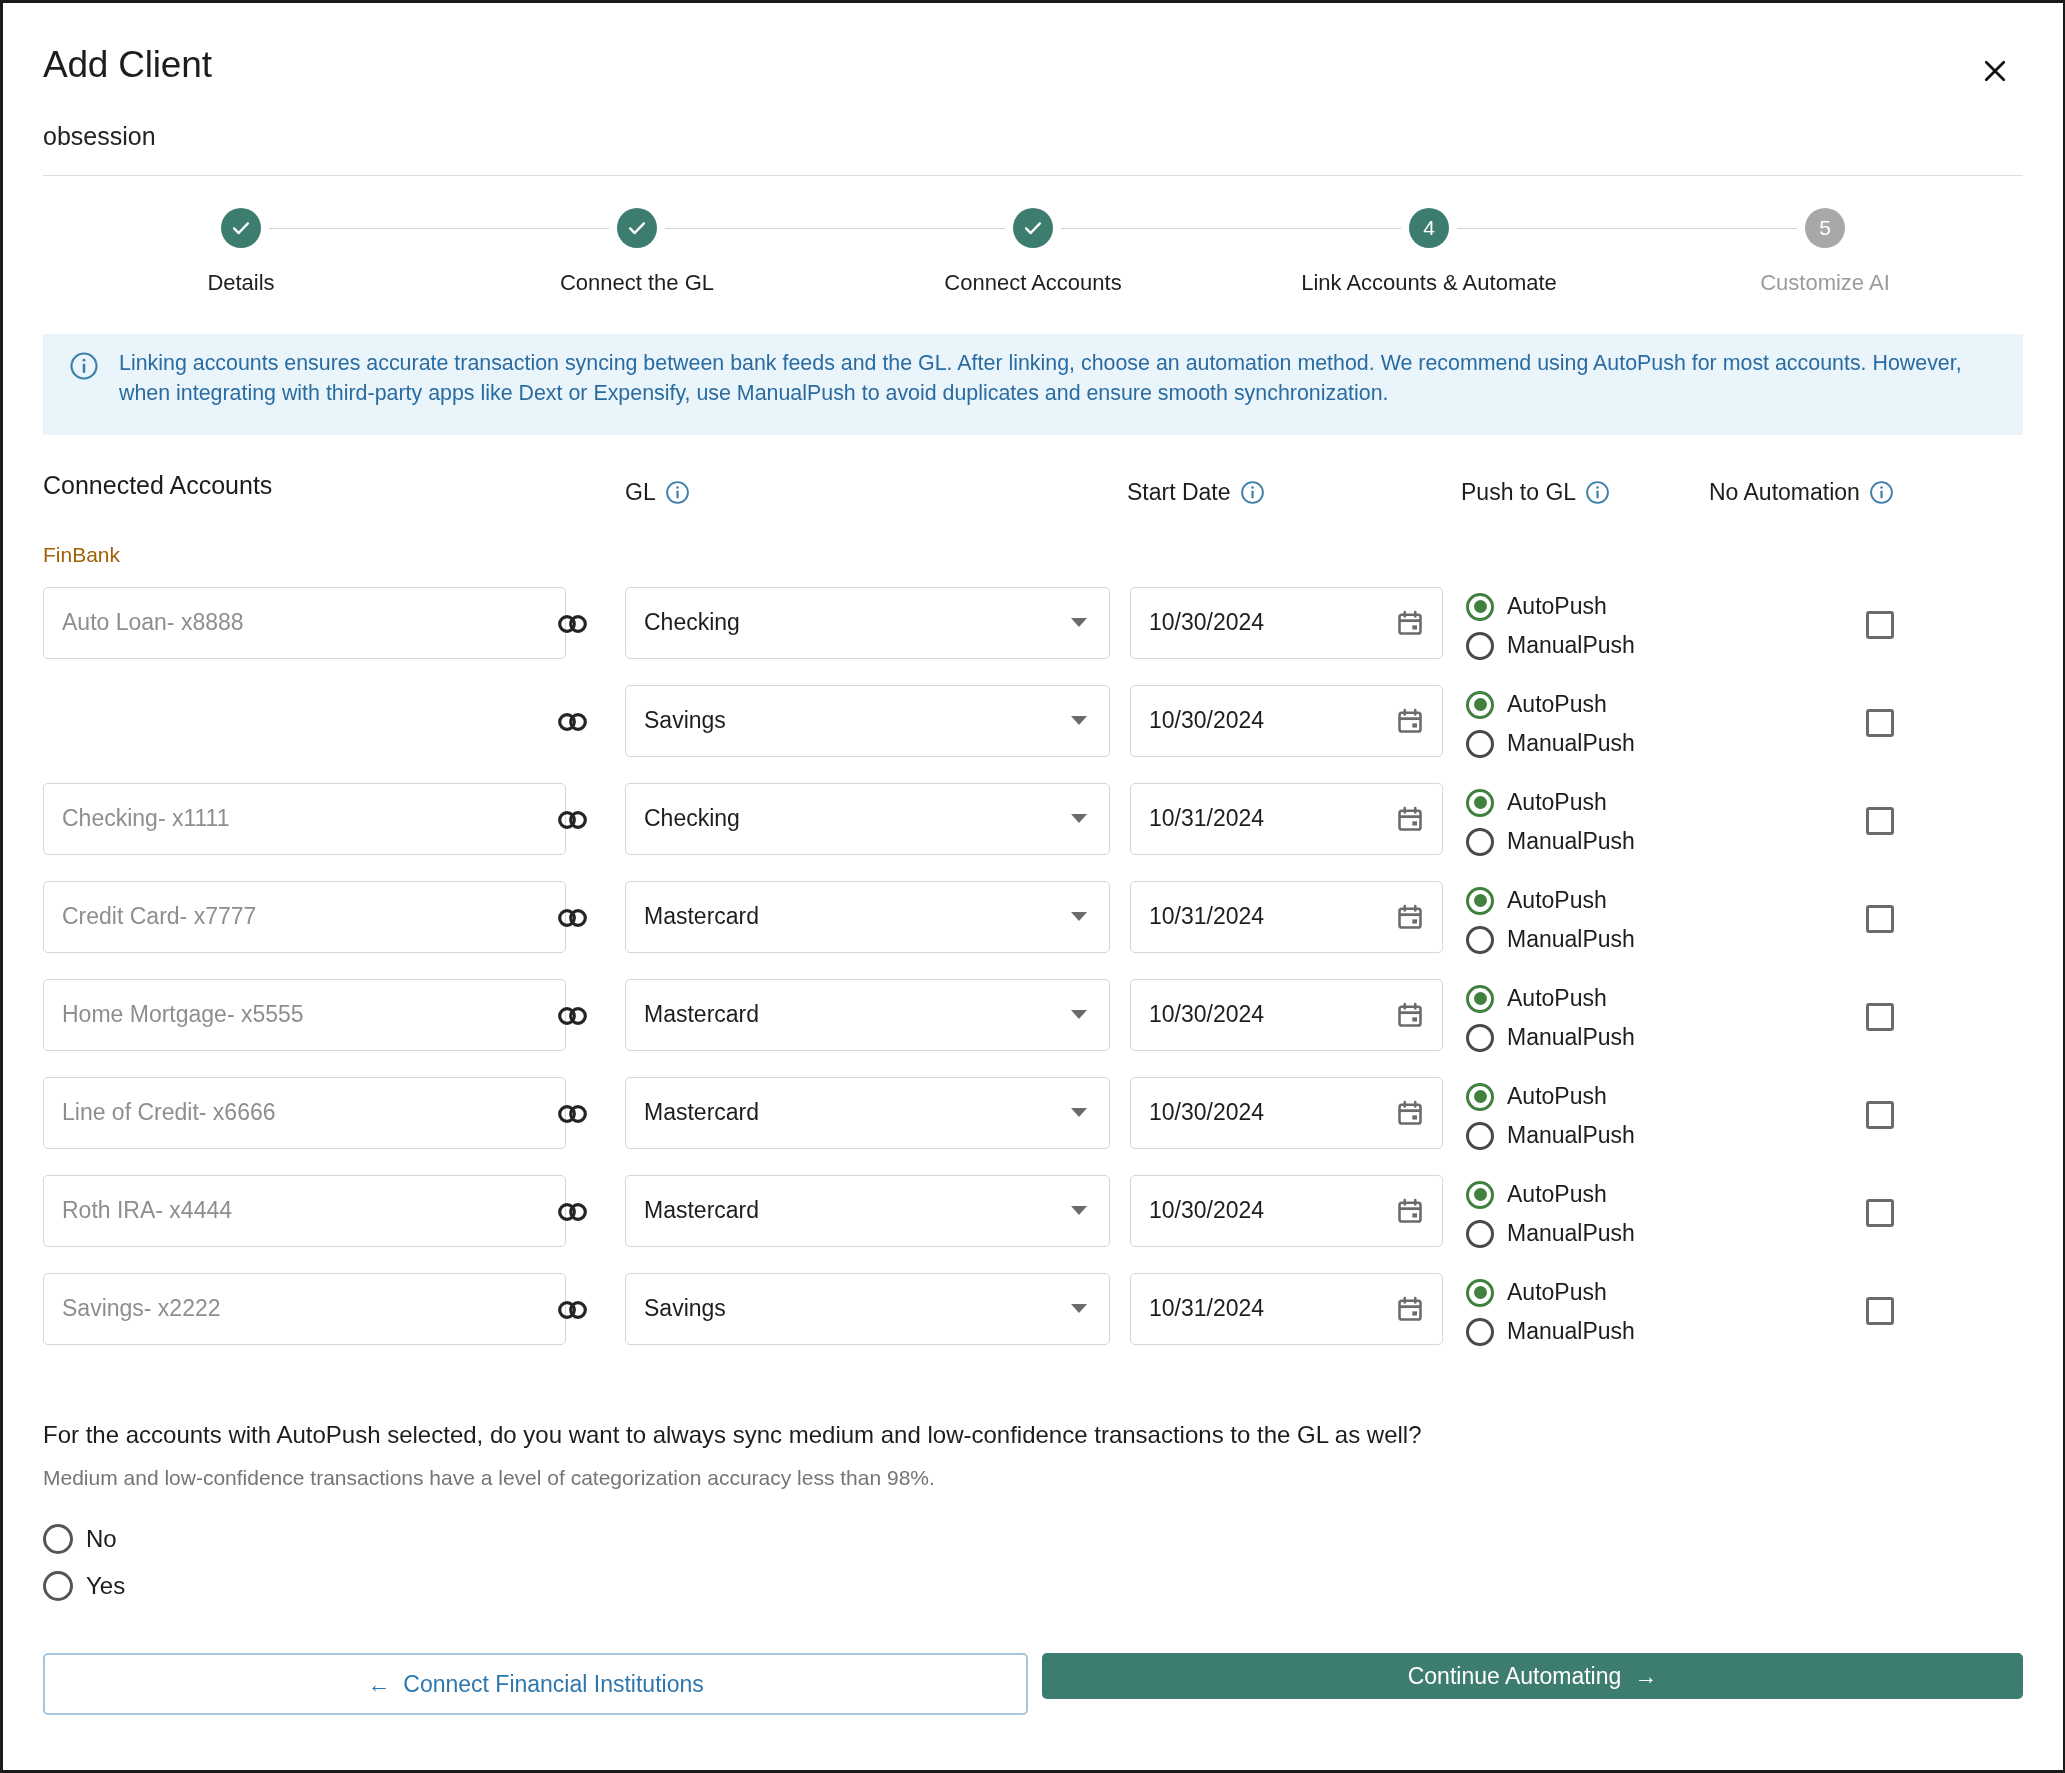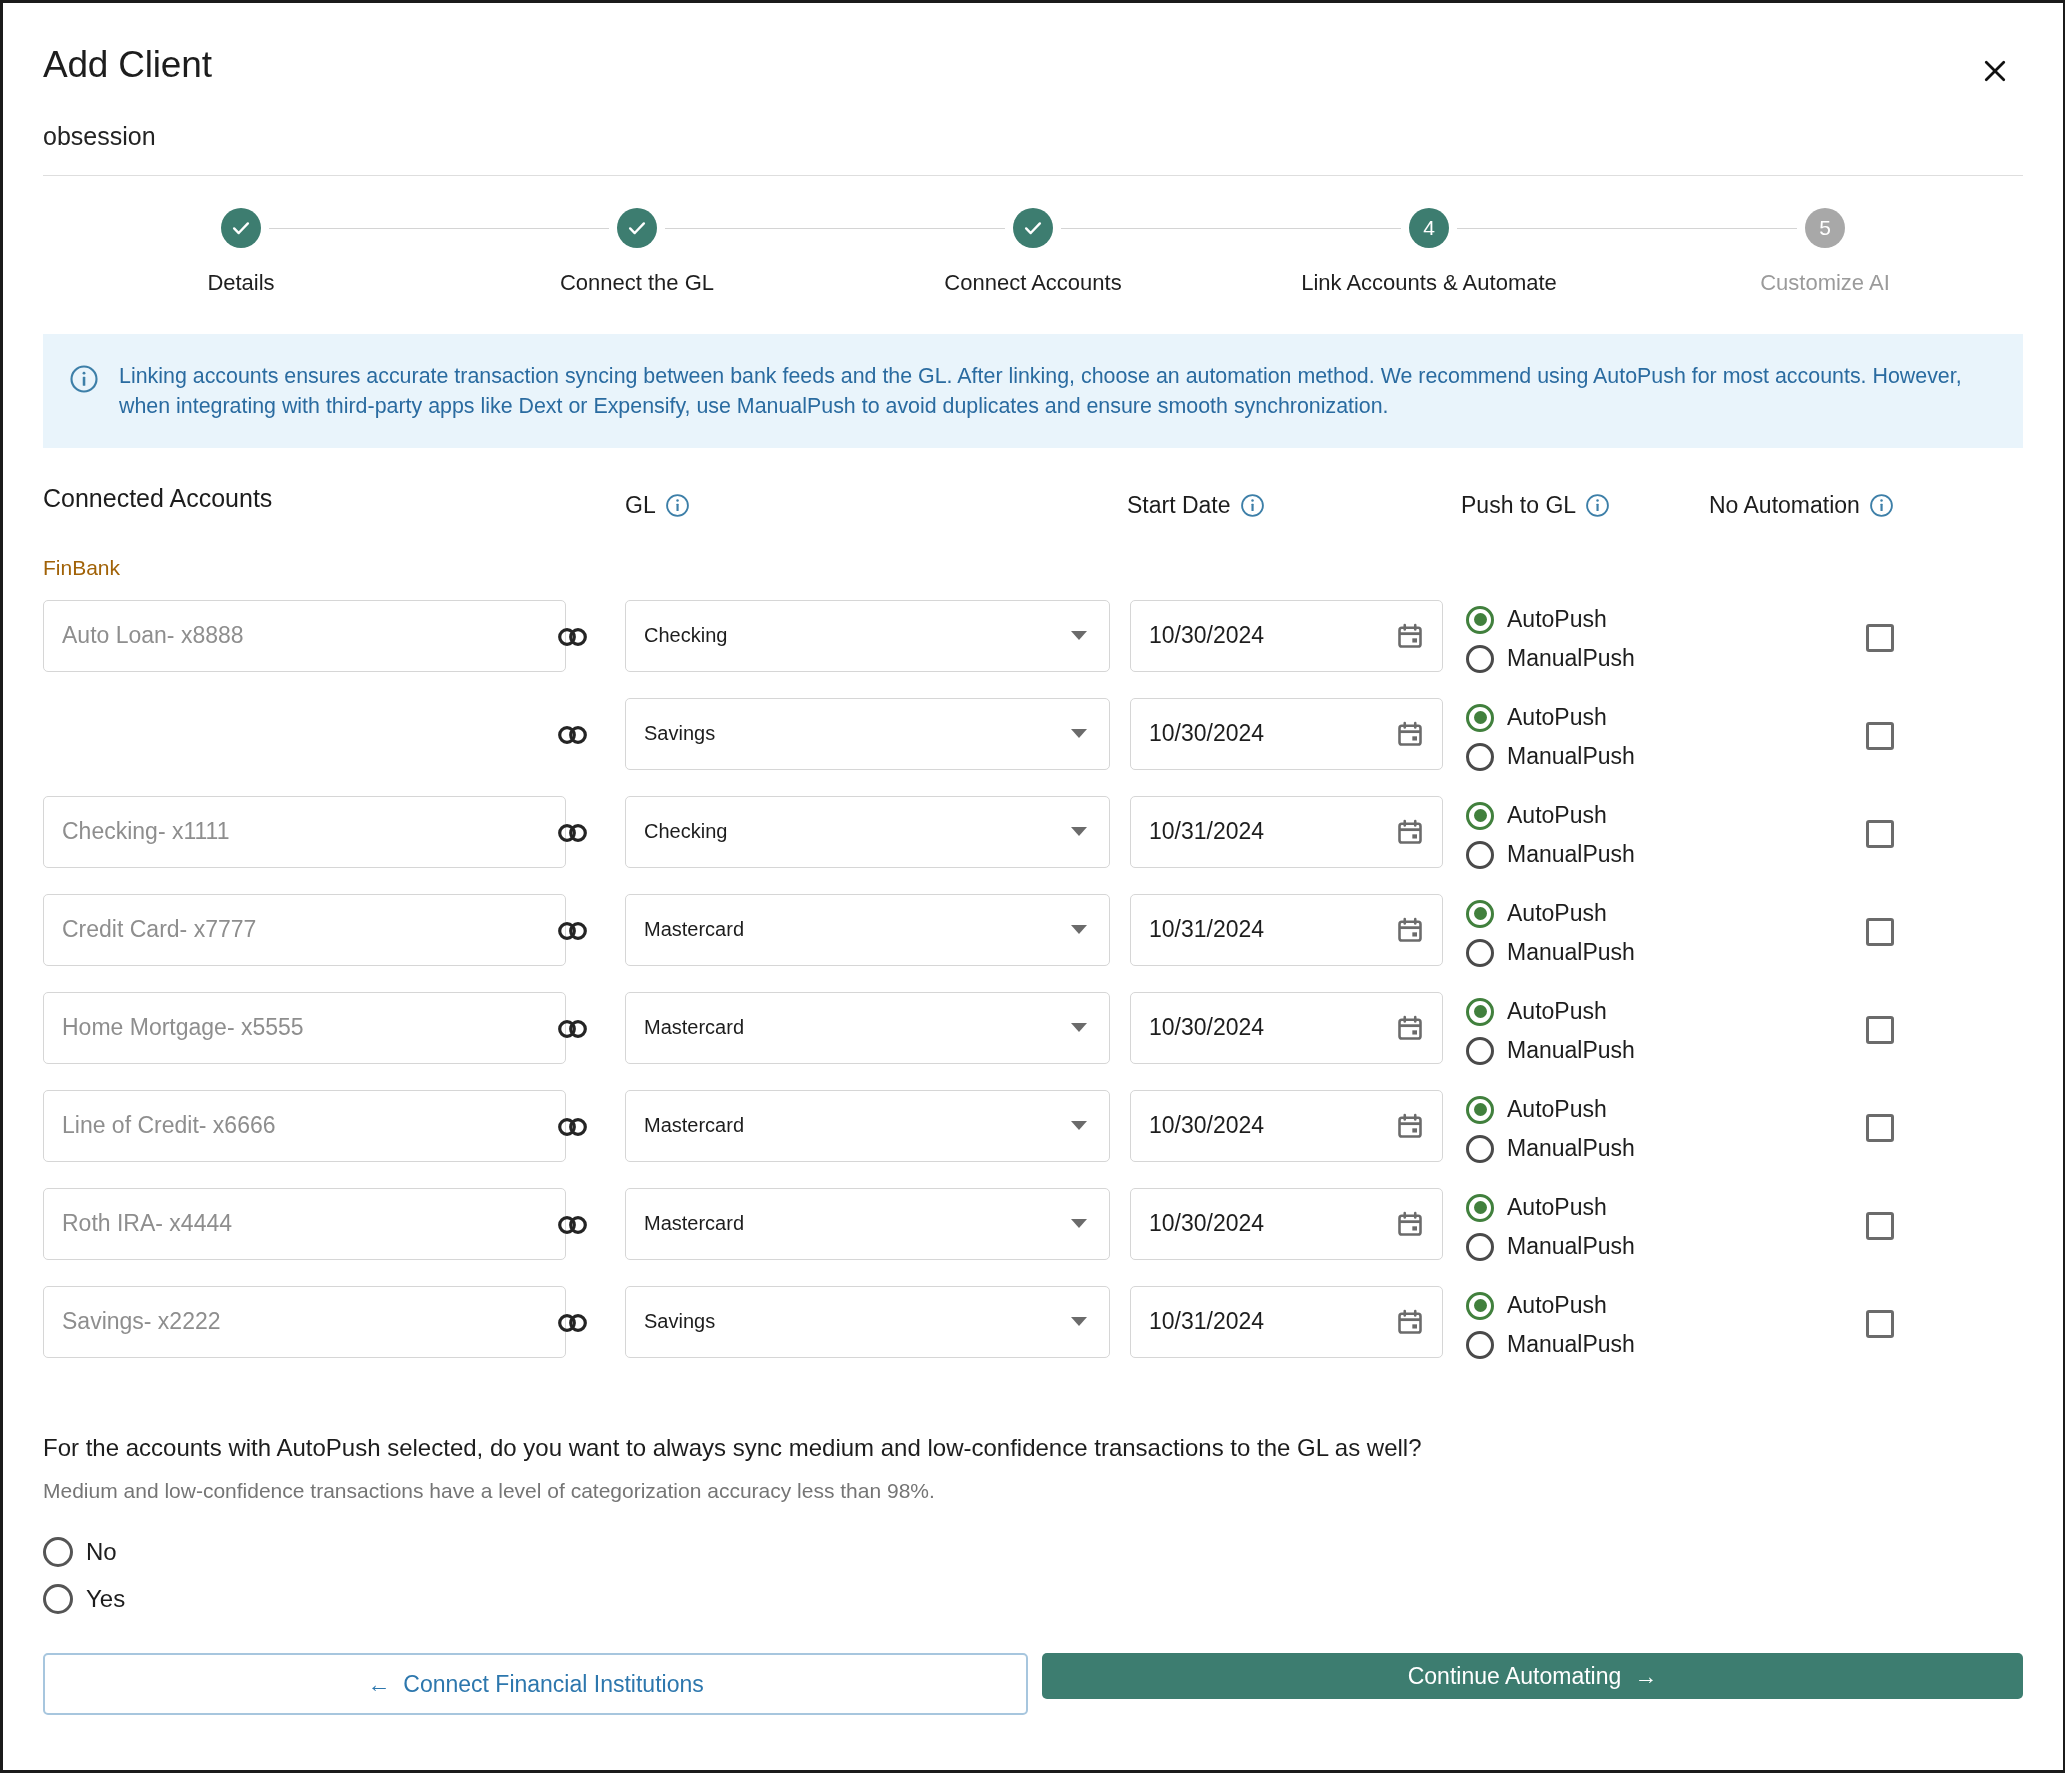--- a/index.html
+++ b/index.html
@@ -71,21 +71,21 @@
     position: absolute; top: 52px; height: 1px; background: #d4d4d4;
     left: calc(50% + 28px); width: calc(100% - 56px); z-index: 1;
   }
   .step:last-child .step-line { display: none; }
   .check-svg { width: 22px; height: 22px; }
 
   
   .banner {
     margin: 38px 40px 0 40px;
     background: #e9f4fb;
-    padding: 27px 30px 26px 26px;
+    padding: 14px 30px 26px 26px;
     display: flex; gap: 20px; align-items: flex-start;
   }
   .banner-icon { flex: none; margin-top: 3px; }
   .banner-text {
     font-size: 21.4px; line-height: 1.42; color: #2a6ba0; max-width: 1891px;
   }
 
   
   .col-headers {
     margin-top: 44px; padding: 0 40px; position: relative; height: 40px;
@@ -125,21 +125,21 @@
   .link-icon {
     position: absolute; left: 553px; top: 32px;
     width: 34px; height: 26px;
   }
   .gl-select {
     position: absolute; left: 622px; top: 8px;
     width: 485px; height: 72px;
     border: 1px solid #d6d6d6; border-radius: 5px; background: #fff;
     display: flex; align-items: center; justify-content: space-between;
     padding: 0 22px 0 18px;
-    font-size: 20px; color: #1d1d1d; cursor: pointer;
+    font-size: 23px; color: #1d1d1d; cursor: pointer;
   }
   .caret {
     width: 0; height: 0;
     border-left: 8px solid transparent; border-right: 8px solid transparent;
     border-top: 9px solid #6b6b6b;
   }
   .date-input {
     position: absolute; left: 1127px; top: 8px;
     width: 313px; height: 72px;
     border: 1px solid #d6d6d6; border-radius: 5px; background: #fff;

